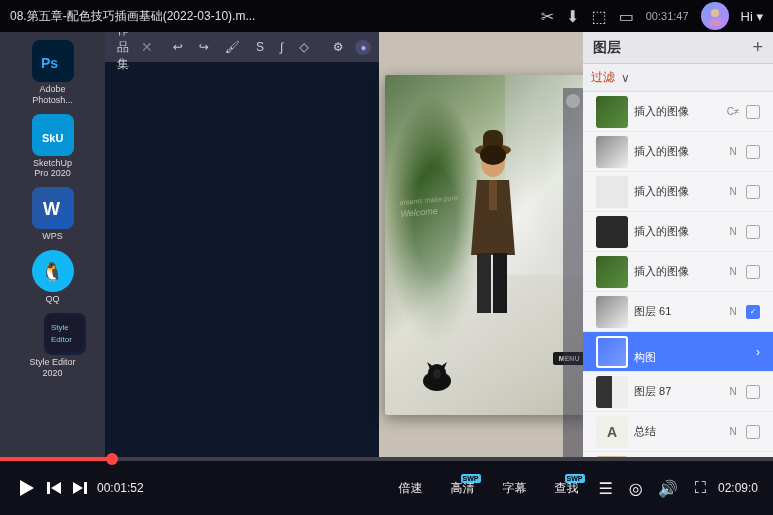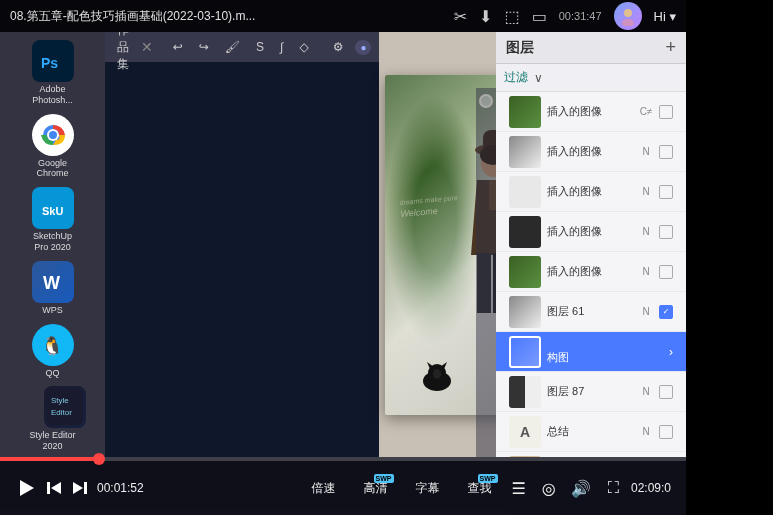--- a/index.html
+++ b/index.html
@@ -7,21 +7,21 @@
       width: 773px;
       height: 515px;
       overflow: hidden;
       background: #000;
       font-family: 'Microsoft YaHei', Arial, sans-serif;
       position: relative;
     }
 
     
     #video-container {
-      width: 686px;
+      width: 773px;
       height: 515px;
       position: relative;
       background: #1a1a2e;
       overflow: hidden;
     }
 
     
     #top-bar {
       position: absolute;
       top: 0; left: 0; right: 0;
@@ -256,21 +256,21 @@
       background: rgba(240,240,244,0.97);
       display: flex;
       align-items: center;
       padding: 0 8px;
       gap: 6px;
       border-bottom: 1px solid #ddd;
     }
 
     #filter-label {
       font-size: 12px;
-      color: #0f766e;
+      color: #c2410c;
     }
 
     #filter-expand {
       color: #555;
       font-size: 12px;
     }
 
     #layers-list {
       flex: 1;
       overflow-y: auto;
@@ -555,36 +555,20 @@
 
         <div class="desktop-icon">
           <div class="desktop-icon-img ps-icon" style="background:#001e36;">
             <svg width="30" height="30" viewBox="0 0 30 30">
               <text x="3" y="22" fill="#31a8ff" font-size="14" font-weight="bold">Ps</text>
             </svg>
           </div>
           <span class="desktop-icon-label">Adobe<br>Photosh...</span>
         </div>
 
-        <div class="desktop-icon">
-          <div class="desktop-icon-img" style="background:#fff; border-radius:50%;">
-            <svg width="32" height="32" viewBox="0 0 32 32">
-              <circle cx="16" cy="16" r="10" fill="#4285f4"></circle>
-              <circle cx="16" cy="16" r="6" fill="white"></circle>
-              <path d="M16 6 L28 22 L4 22 Z" fill="none" stroke="#ea4335" stroke-width="0"></path>
-
-              <path d="M16 6 Q26 6 28 16 L22 16 Q22 10 16 10 Z" fill="#ea4335"></path>
-              <path d="M28 16 Q28 26 16 26 L19 21 Q24 21 22 16 Z" fill="#fbbc05"></path>
-              <path d="M16 26 Q6 26 4 16 L10 16 Q10 22 16 22 Z" fill="#34a853"></path>
-              <circle cx="16" cy="16" r="5" fill="white"></circle>
-              <circle cx="16" cy="16" r="4" fill="#4285f4"></circle>
-            </svg>
-          </div>
-          <span class="desktop-icon-label">Google<br>Chrome</span>
-        </div>
 
         <div class="desktop-icon">
           <div class="desktop-icon-img su-icon">
             <svg width="30" height="30" viewBox="0 0 30 30">
               <rect width="30" height="30" rx="5" fill="#0696d7"></rect>
               <text x="4" y="22" fill="white" font-size="11" font-weight="bold">SkU</text>
             </svg>
           </div>
           <span class="desktop-icon-label">SketchUp<br>Pro 2020</span>
         </div>

